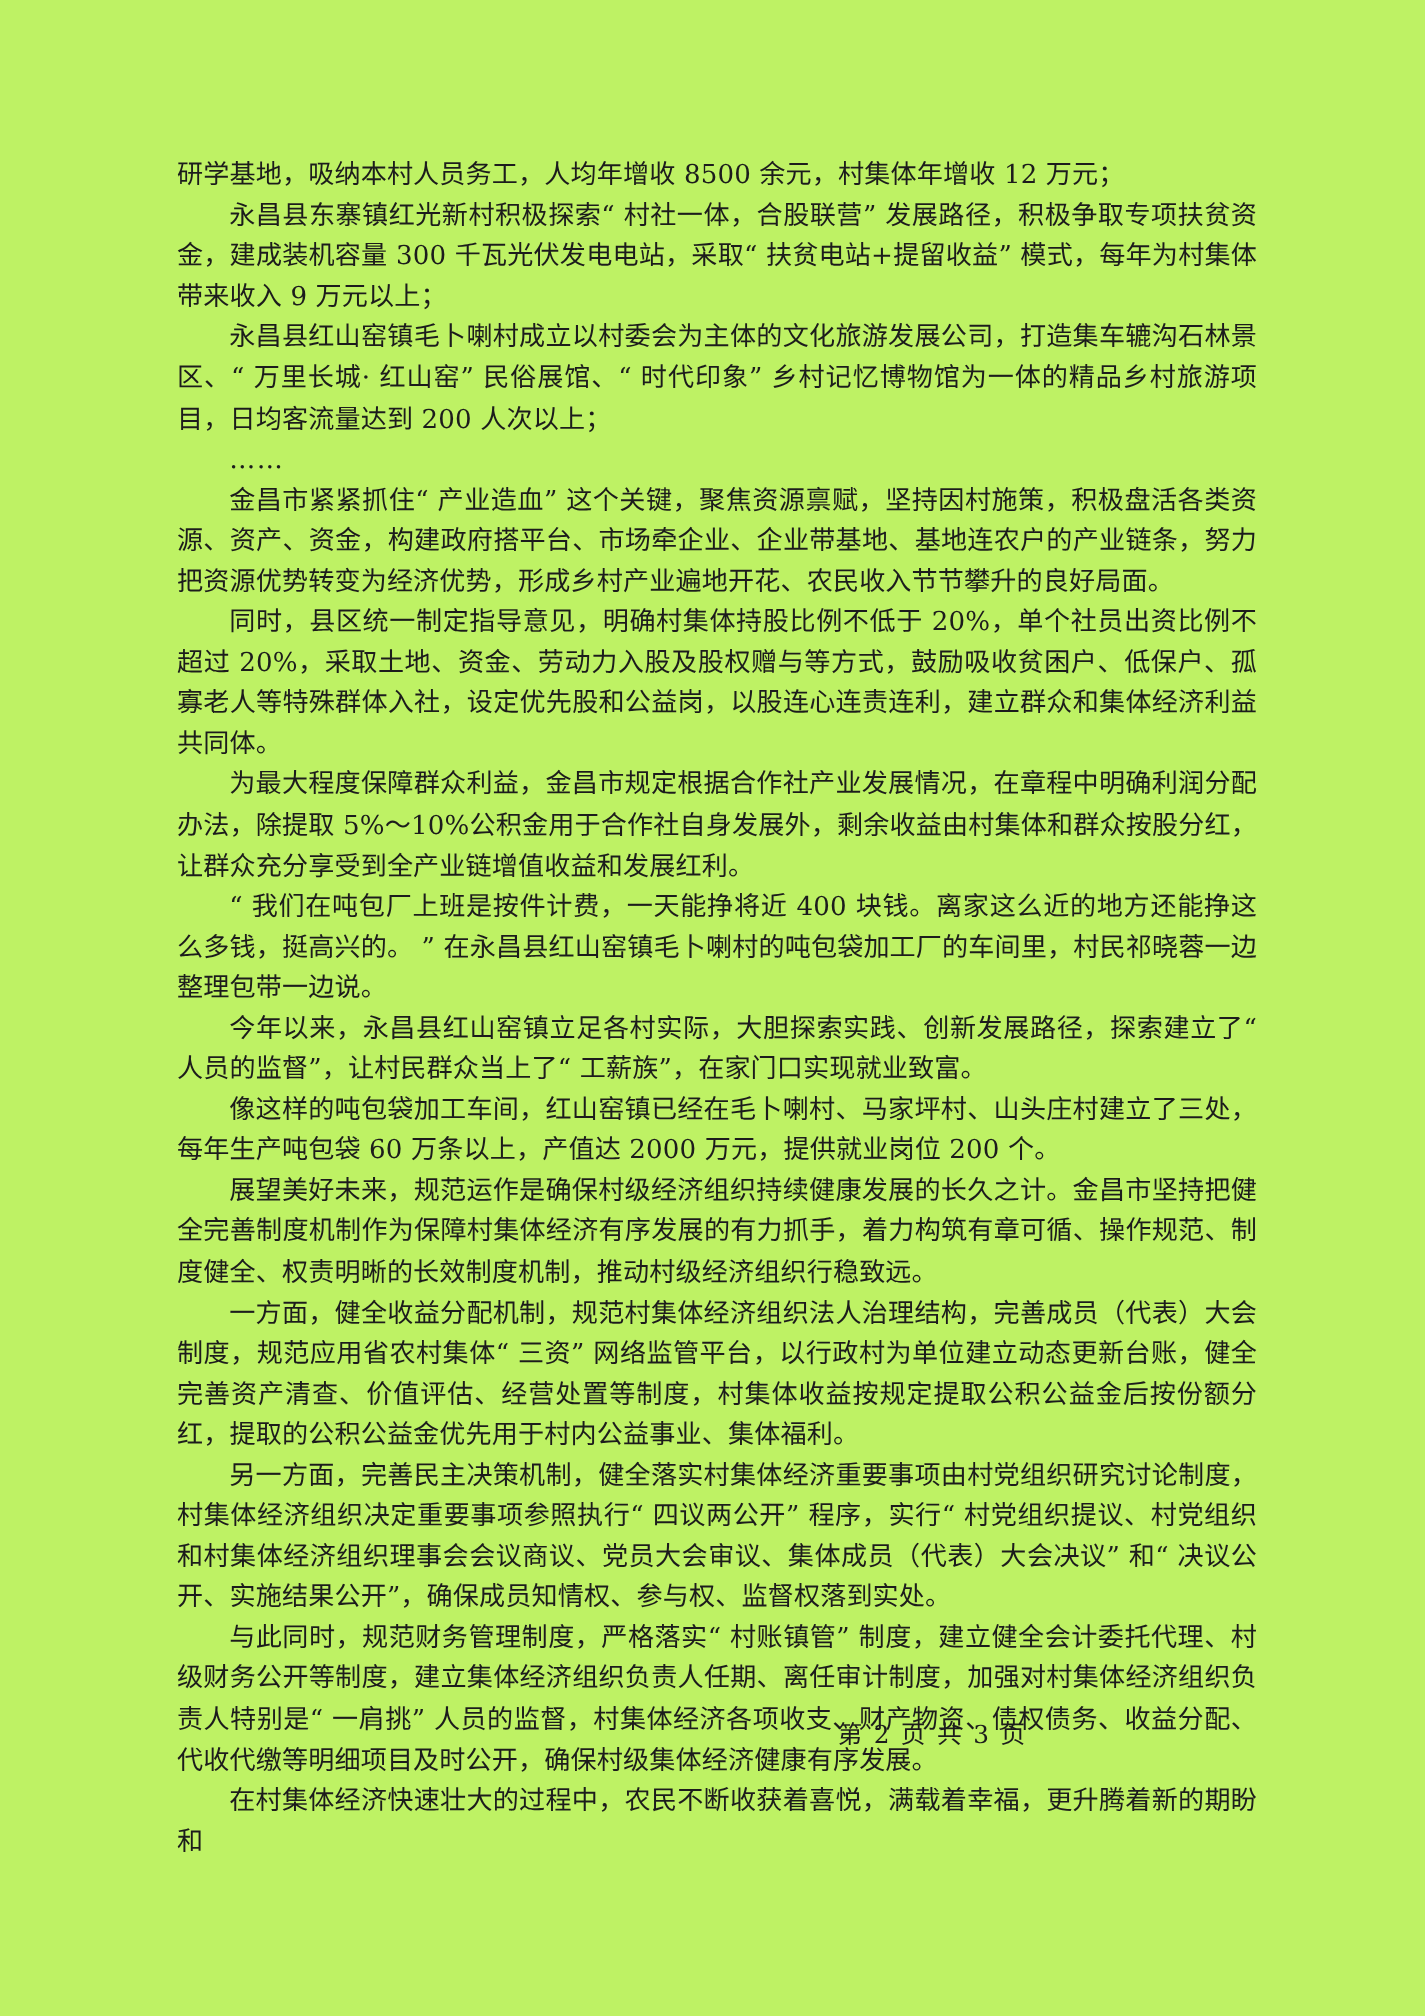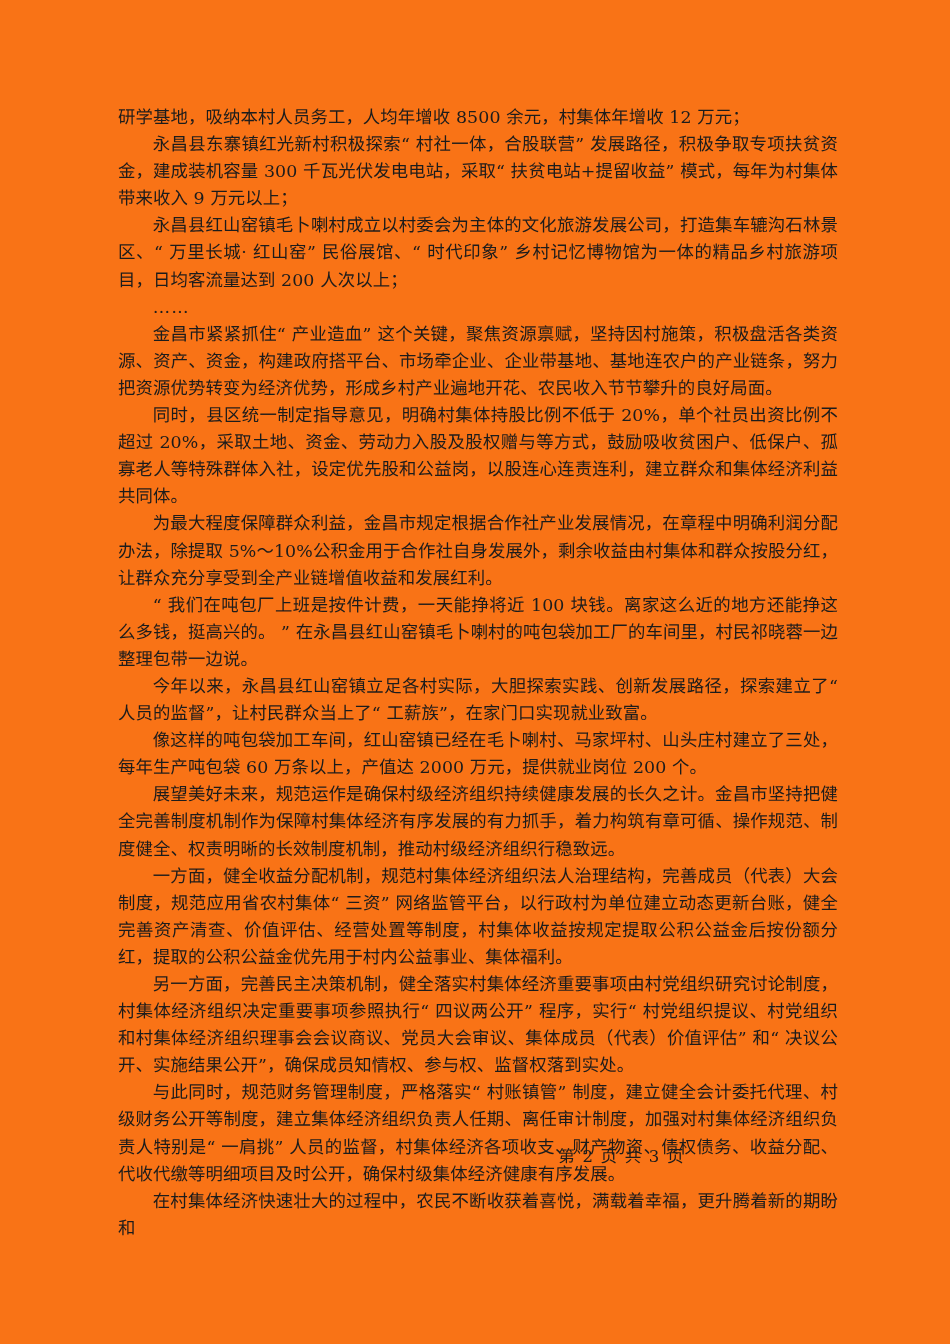--- a/index.html
+++ b/index.html
@@ -17,21 +17,21 @@
     color: #1a1a1a;
     -webkit-font-smoothing: antialiased;
   }
 
   .page {
     position: absolute;
     top: 0;
     left: 0;
     width: 950px;
     height: 1344px;
-    background: #f97316;
+    background: #bef264;
   }
 
   .doc-body {
     position: absolute;
     left: 118px;
     top: 104px;
     width: 720px;
   }
 
   p.para {
@@ -80,26 +80,26 @@
 <div class="page">
 
   <div class="doc-body">
     <p class="para no-indent">研学基地，吸纳本村人员务工，人均年增收 8500 余元，村集体年增收 12 万元；</p>
     <p class="para">永昌县东寨镇红光新村积极探索“ 村社一体，合股联营” 发展路径，积极争取专项扶贫资金，建成装机容量 300 千瓦光伏发电电站，采取“ 扶贫电站+提留收益” 模式，每年为村集体带来收入 9 万元以上；</p>
     <p class="para">永昌县红山窑镇毛卜喇村成立以村委会为主体的文化旅游发展公司，打造集车辘沟石林景区、“ 万里长城· 红山窑” 民俗展馆、“ 时代印象” 乡村记忆博物馆为一体的精品乡村旅游项目，日均客流量达到 200 人次以上；</p>
     <p class="para ellipsis-line">……</p>
     <p class="para">金昌市紧紧抓住“ 产业造血” 这个关键，聚焦资源禀赋，坚持因村施策，积极盘活各类资源、资产、资金，构建政府搭平台、市场牵企业、企业带基地、基地连农户的产业链条，努力把资源优势转变为经济优势，形成乡村产业遍地开花、农民收入节节攀升的良好局面。</p>
     <p class="para">同时，县区统一制定指导意见，明确村集体持股比例不低于 20%，单个社员出资比例不超过 20%，采取土地、资金、劳动力入股及股权赠与等方式，鼓励吸收贫困户、低保户、孤寡老人等特殊群体入社，设定优先股和公益岗，以股连心连责连利，建立群众和集体经济利益共同体。</p>
     <p class="para">为最大程度保障群众利益，金昌市规定根据合作社产业发展情况，在章程中明确利润分配办法，除提取 5%～10%公积金用于合作社自身发展外，剩余收益由村集体和群众按股分红，让群众充分享受到全产业链增值收益和发展红利。</p>
-    <p class="para">“ 我们在吨包厂上班是按件计费，一天能挣将近 100 块钱。离家这么近的地方还能挣这么多钱，挺高兴的。 ” 在永昌县红山窑镇毛卜喇村的吨包袋加工厂的车间里，村民祁晓蓉一边整理包带一边说。</p>
+    <p class="para">“ 我们在吨包厂上班是按件计费，一天能挣将近 400 块钱。离家这么近的地方还能挣这么多钱，挺高兴的。 ” 在永昌县红山窑镇毛卜喇村的吨包袋加工厂的车间里，村民祁晓蓉一边整理包带一边说。</p>
     <p class="para">今年以来，永昌县红山窑镇立足各村实际，大胆探索实践、创新发展路径，探索建立了“ 人员的监督”，让村民群众当上了“ 工薪族”，在家门口实现就业致富。</p>
     <p class="para">像这样的吨包袋加工车间，红山窑镇已经在毛卜喇村、马家坪村、山头庄村建立了三处，每年生产吨包袋 60 万条以上，产值达 2000 万元，提供就业岗位 200 个。</p>
     <p class="para">展望美好未来，规范运作是确保村级经济组织持续健康发展的长久之计。金昌市坚持把健全完善制度机制作为保障村集体经济有序发展的有力抓手，着力构筑有章可循、操作规范、制度健全、权责明晰的长效制度机制，推动村级经济组织行稳致远。</p>
     <p class="para">一方面，健全收益分配机制，规范村集体经济组织法人治理结构，完善成员（代表）大会制度，规范应用省农村集体“ 三资” 网络监管平台，以行政村为单位建立动态更新台账，健全完善资产清查、价值评估、经营处置等制度，村集体收益按规定提取公积公益金后按份额分红，提取的公积公益金优先用于村内公益事业、集体福利。</p>
-    <p class="para">另一方面，完善民主决策机制，健全落实村集体经济重要事项由村党组织研究讨论制度，村集体经济组织决定重要事项参照执行“ 四议两公开” 程序，实行“ 村党组织提议、村党组织和村集体经济组织理事会会议商议、党员大会审议、集体成员（代表）价值评估” 和“ 决议公开、实施结果公开”，确保成员知情权、参与权、监督权落到实处。</p>
+    <p class="para">另一方面，完善民主决策机制，健全落实村集体经济重要事项由村党组织研究讨论制度，村集体经济组织决定重要事项参照执行“ 四议两公开” 程序，实行“ 村党组织提议、村党组织和村集体经济组织理事会会议商议、党员大会审议、集体成员（代表）大会决议” 和“ 决议公开、实施结果公开”，确保成员知情权、参与权、监督权落到实处。</p>
     <p class="para">与此同时，规范财务管理制度，严格落实“ 村账镇管” 制度，建立健全会计委托代理、村级财务公开等制度，建立集体经济组织负责人任期、离任审计制度，加强对村集体经济组织负责人特别是“ 一肩挑” 人员的监督，村集体经济各项收支、财产物资、债权债务、收益分配、代收代缴等明细项目及时公开，确保村级集体经济健康有序发展。</p>
     <p class="para">在村集体经济快速壮大的过程中，农民不断收获着喜悦，满载着幸福，更升腾着新的期盼和</p>
   </div>
 
   <div class="footer">
     <span class="footer-inner">第 2 页 共 3 页</span>
   </div>
 
 </div>
 

